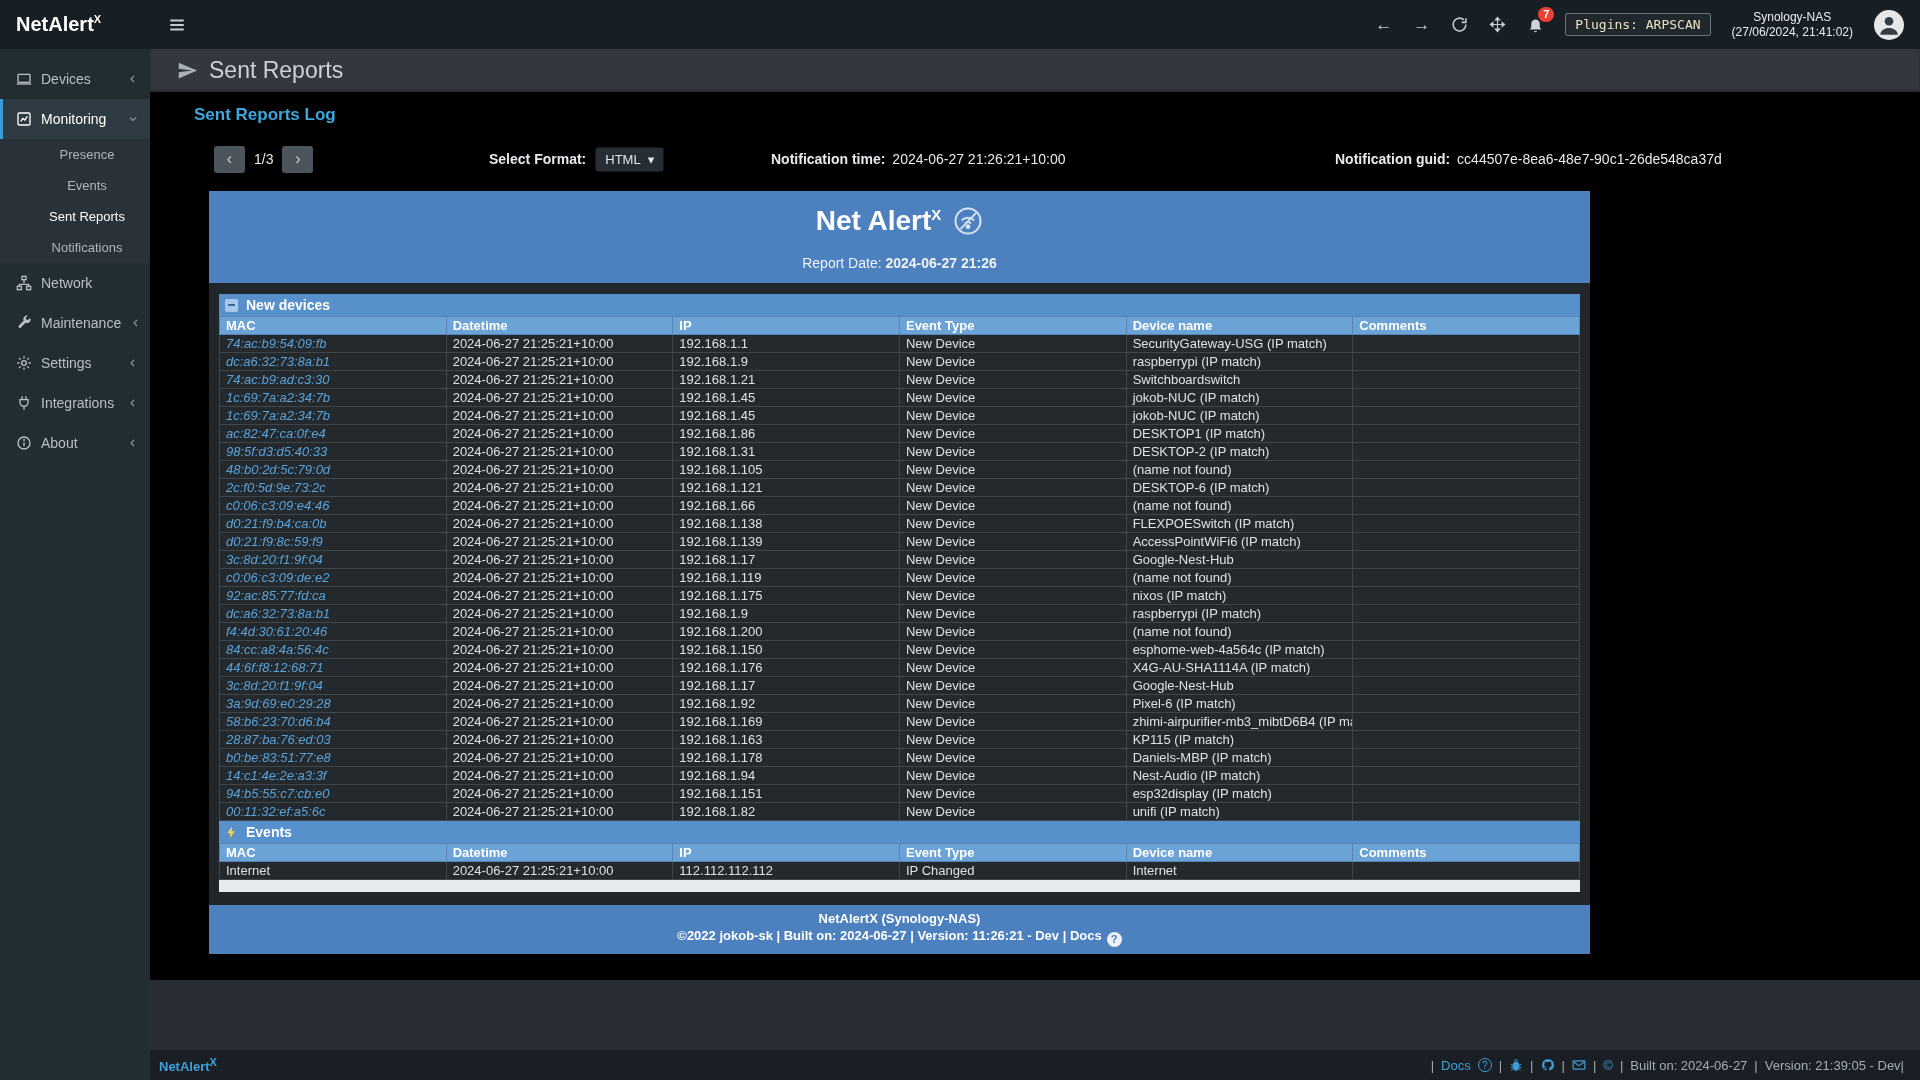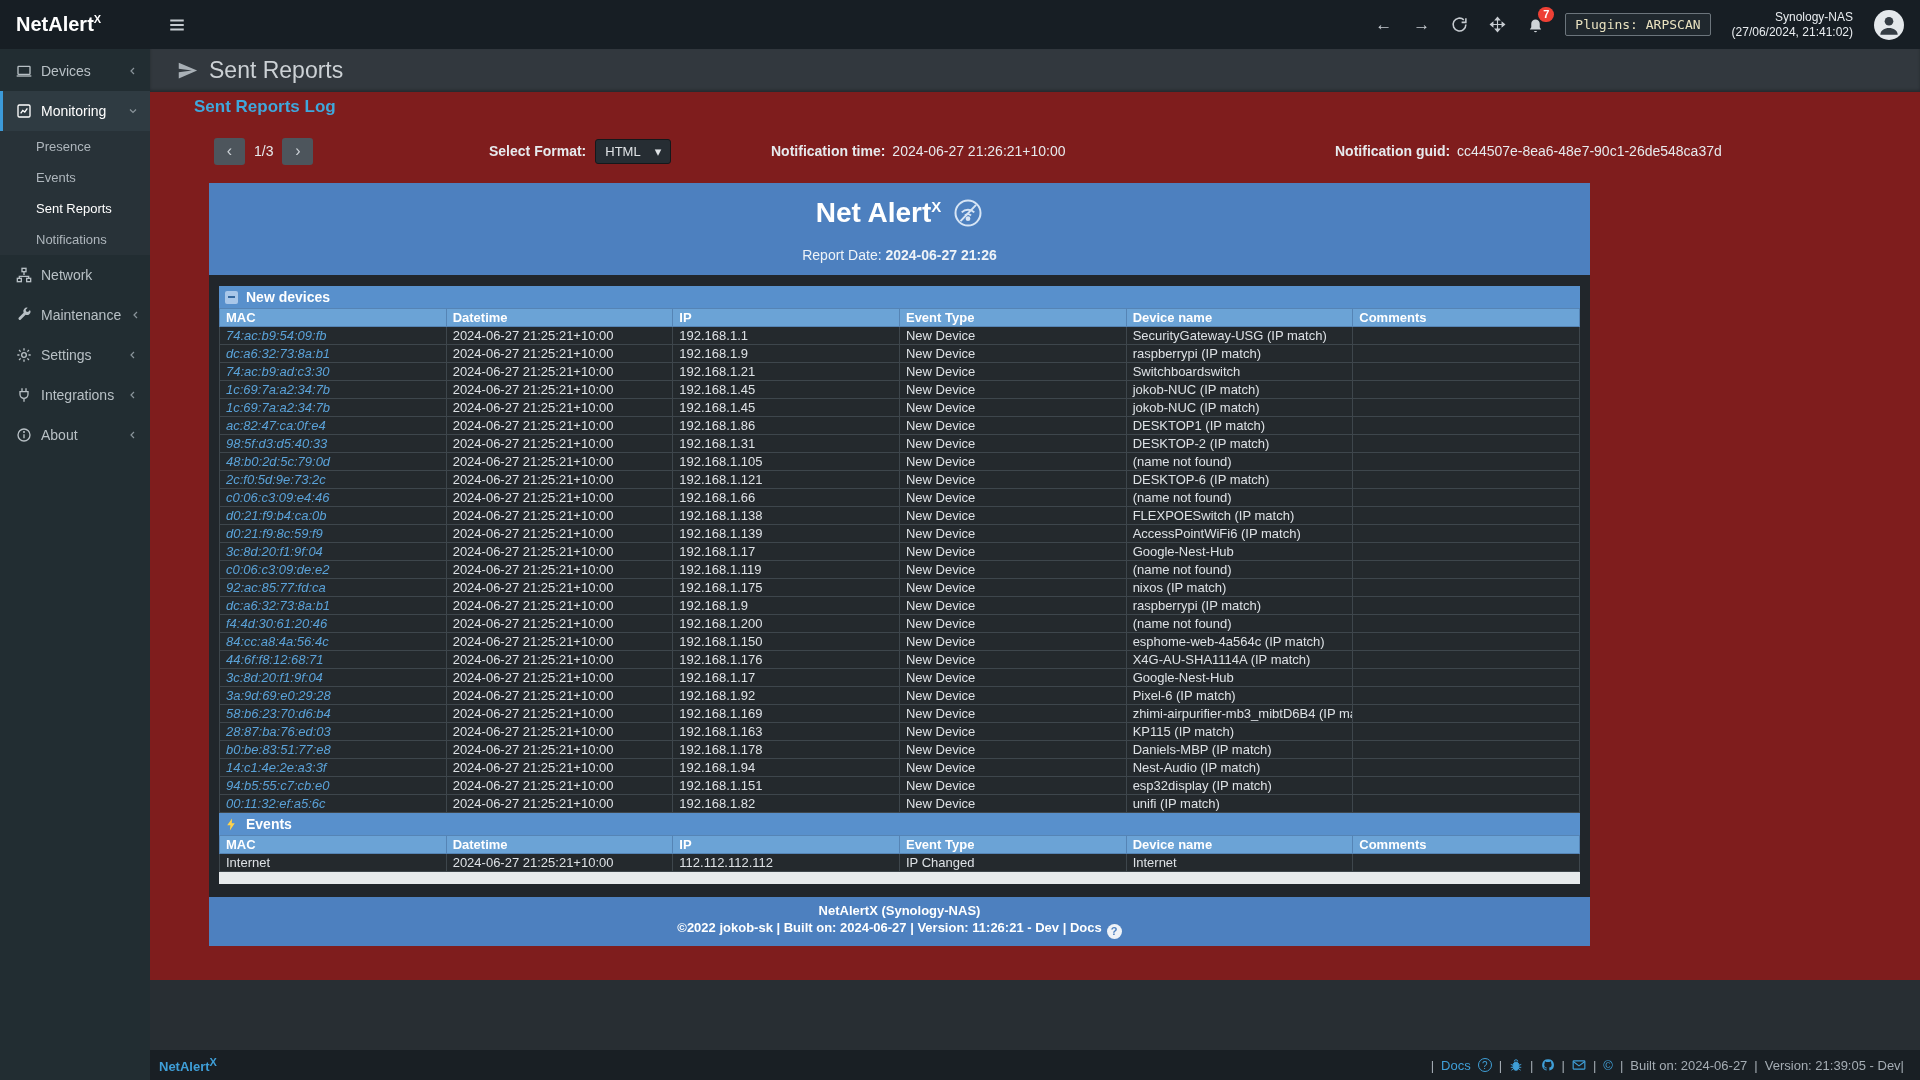--- a/index.html
+++ b/index.html
@@ -13,54 +13,54 @@
   .brand sup, .footer-brand sup { font-size: 11px; vertical-align: super; }
   .hamburger { padding: 0 18px; cursor: pointer; color: #c6cbd0; }
   .nav-right { margin-left: auto; display: flex; align-items: center; gap: 21px; padding-right: 16px; }
   .nav-txt-icon { font-size: 17px; color: #c6cbd0; cursor: pointer; line-height: 1; }
   .nav-svg { color: #c6cbd0; cursor: pointer; }
   .bell-wrap { position: relative; cursor: pointer; }
   .badge { position: absolute; top: -9px; right: -10px; background: #ee4035; color: #fff; font-size: 11px;
            font-weight: bold; border-radius: 9px; padding: 1px 5px; line-height: 13px; }
   .plugins-badge { font-family: "DejaVu Sans Mono", monospace; font-size: 13px; color: #e9e2c0;
                    background: #20282e; border: 1px solid #6c757c; padding: 3px 9px; border-radius: 2px; }
-  .host-info { text-align: right; font-size: 12px; line-height: 15px; color: #e9edf0; }
+  .host-info { text-align: center; font-size: 12px; line-height: 15px; color: #e9edf0; }
   .avatar { width: 30px; height: 30px; border-radius: 50%; background: #e4e8eb; display: flex;
             align-items: center; justify-content: center; overflow: hidden; cursor: pointer; }
 
   
   .layout { display: flex; height: 1031px; }
-  .sidebar { width: 150px; background: #222d32; color: #b8c0c5; flex-shrink: 0; padding-top: 2px; }
+  .sidebar { width: 150px; background: #222d32; color: #b8c0c5; flex-shrink: 0; padding-top: 10px; text-align: center; }
   .side-item { display: flex; align-items: center; gap: 9px; padding: 12px 11px 12px 13px; font-size: 14px;
                cursor: pointer; border-left: 3px solid transparent; }
   .side-item .chev { margin-left: auto; color: #8a949b; }
   .side-item.active { background: #2f3b42; color: #fff; border-left-color: #3c9ad9; }
   .submenu { background: #28323851; background: #283238; }
   .sub-item { padding: 8px 12px 8px 36px; font-size: 13px; color: #aeb6bc; cursor: pointer; }
   .sub-item.current { color: #fff; }
 
   .main { flex: 1; display: flex; flex-direction: column; background: #282e33; min-width: 0; }
   .page-header { height: 43px; background: #32383e; display: flex; align-items: center; gap: 11px;
                  padding-left: 27px; color: #ccd1d5; box-shadow: inset 0 -2px 3px rgba(0,0,0,.25); }
   .page-header h1 { font-size: 23px; font-weight: 500; }
   .ph-icon { color: #a9b0b6; }
 
   
-  .content { background: #7f1d1d; min-height: 888px; padding: 5px 0 20px 44px; }
+  .content { background: #000000; min-height: 888px; padding: 13px 0 20px 44px; }
   .log-title { color: #3fa7dc; font-size: 17px; font-weight: bold; display: inline-block; cursor: pointer; }
   .controls { position: relative; height: 42px; width: 1651px; margin: 18px 0 6px 15px; }
   .ctrl { position: absolute; top: 0; height: 32px; display: flex; align-items: center; color: #e6eaed; font-size: 14px; }
   .pagination { left: 5px; gap: 9px; }
   .pg-btn { width: 31px; height: 27px; background: #4d555c; color: #ccd2d7; border: none; border-radius: 3px;
             font-size: 16px; cursor: pointer; line-height: 1; }
   .page-num { font-size: 14px; }
   .format { left: 280px; gap: 9px; }
   .lbl { font-weight: bold; }
   .select-box { background: #262d33; border: 1px solid #14181b; border-radius: 3px; padding: 4px 9px;
-                display: flex; gap: 14px; align-items: center; font-size: 13px; cursor: pointer; color: #dfe3e6; }
+                display: flex; gap: 7px; align-items: center; font-size: 13px; cursor: pointer; color: #dfe3e6; }
   .timegrp { left: 562px; } .guidgrp { left: 1126px; }
   .lblgap { margin-right: 7px; }
 
   
   .report { width: 1381px; margin-left: 15px; }
   .report-header { background: #4d80bf; color: #fff; text-align: center; padding: 14px 0 12px; }
   .report-title { font-size: 28px; font-weight: bold; display: flex; align-items: center; justify-content: center; gap: 12px; }
   .report-title sup { font-size: 15px; }
   .report-date { font-size: 14px; margin-top: 18px; color: #eef3f8; }
   .report-body { background: #21262b; padding: 11px 10px 13px; }

